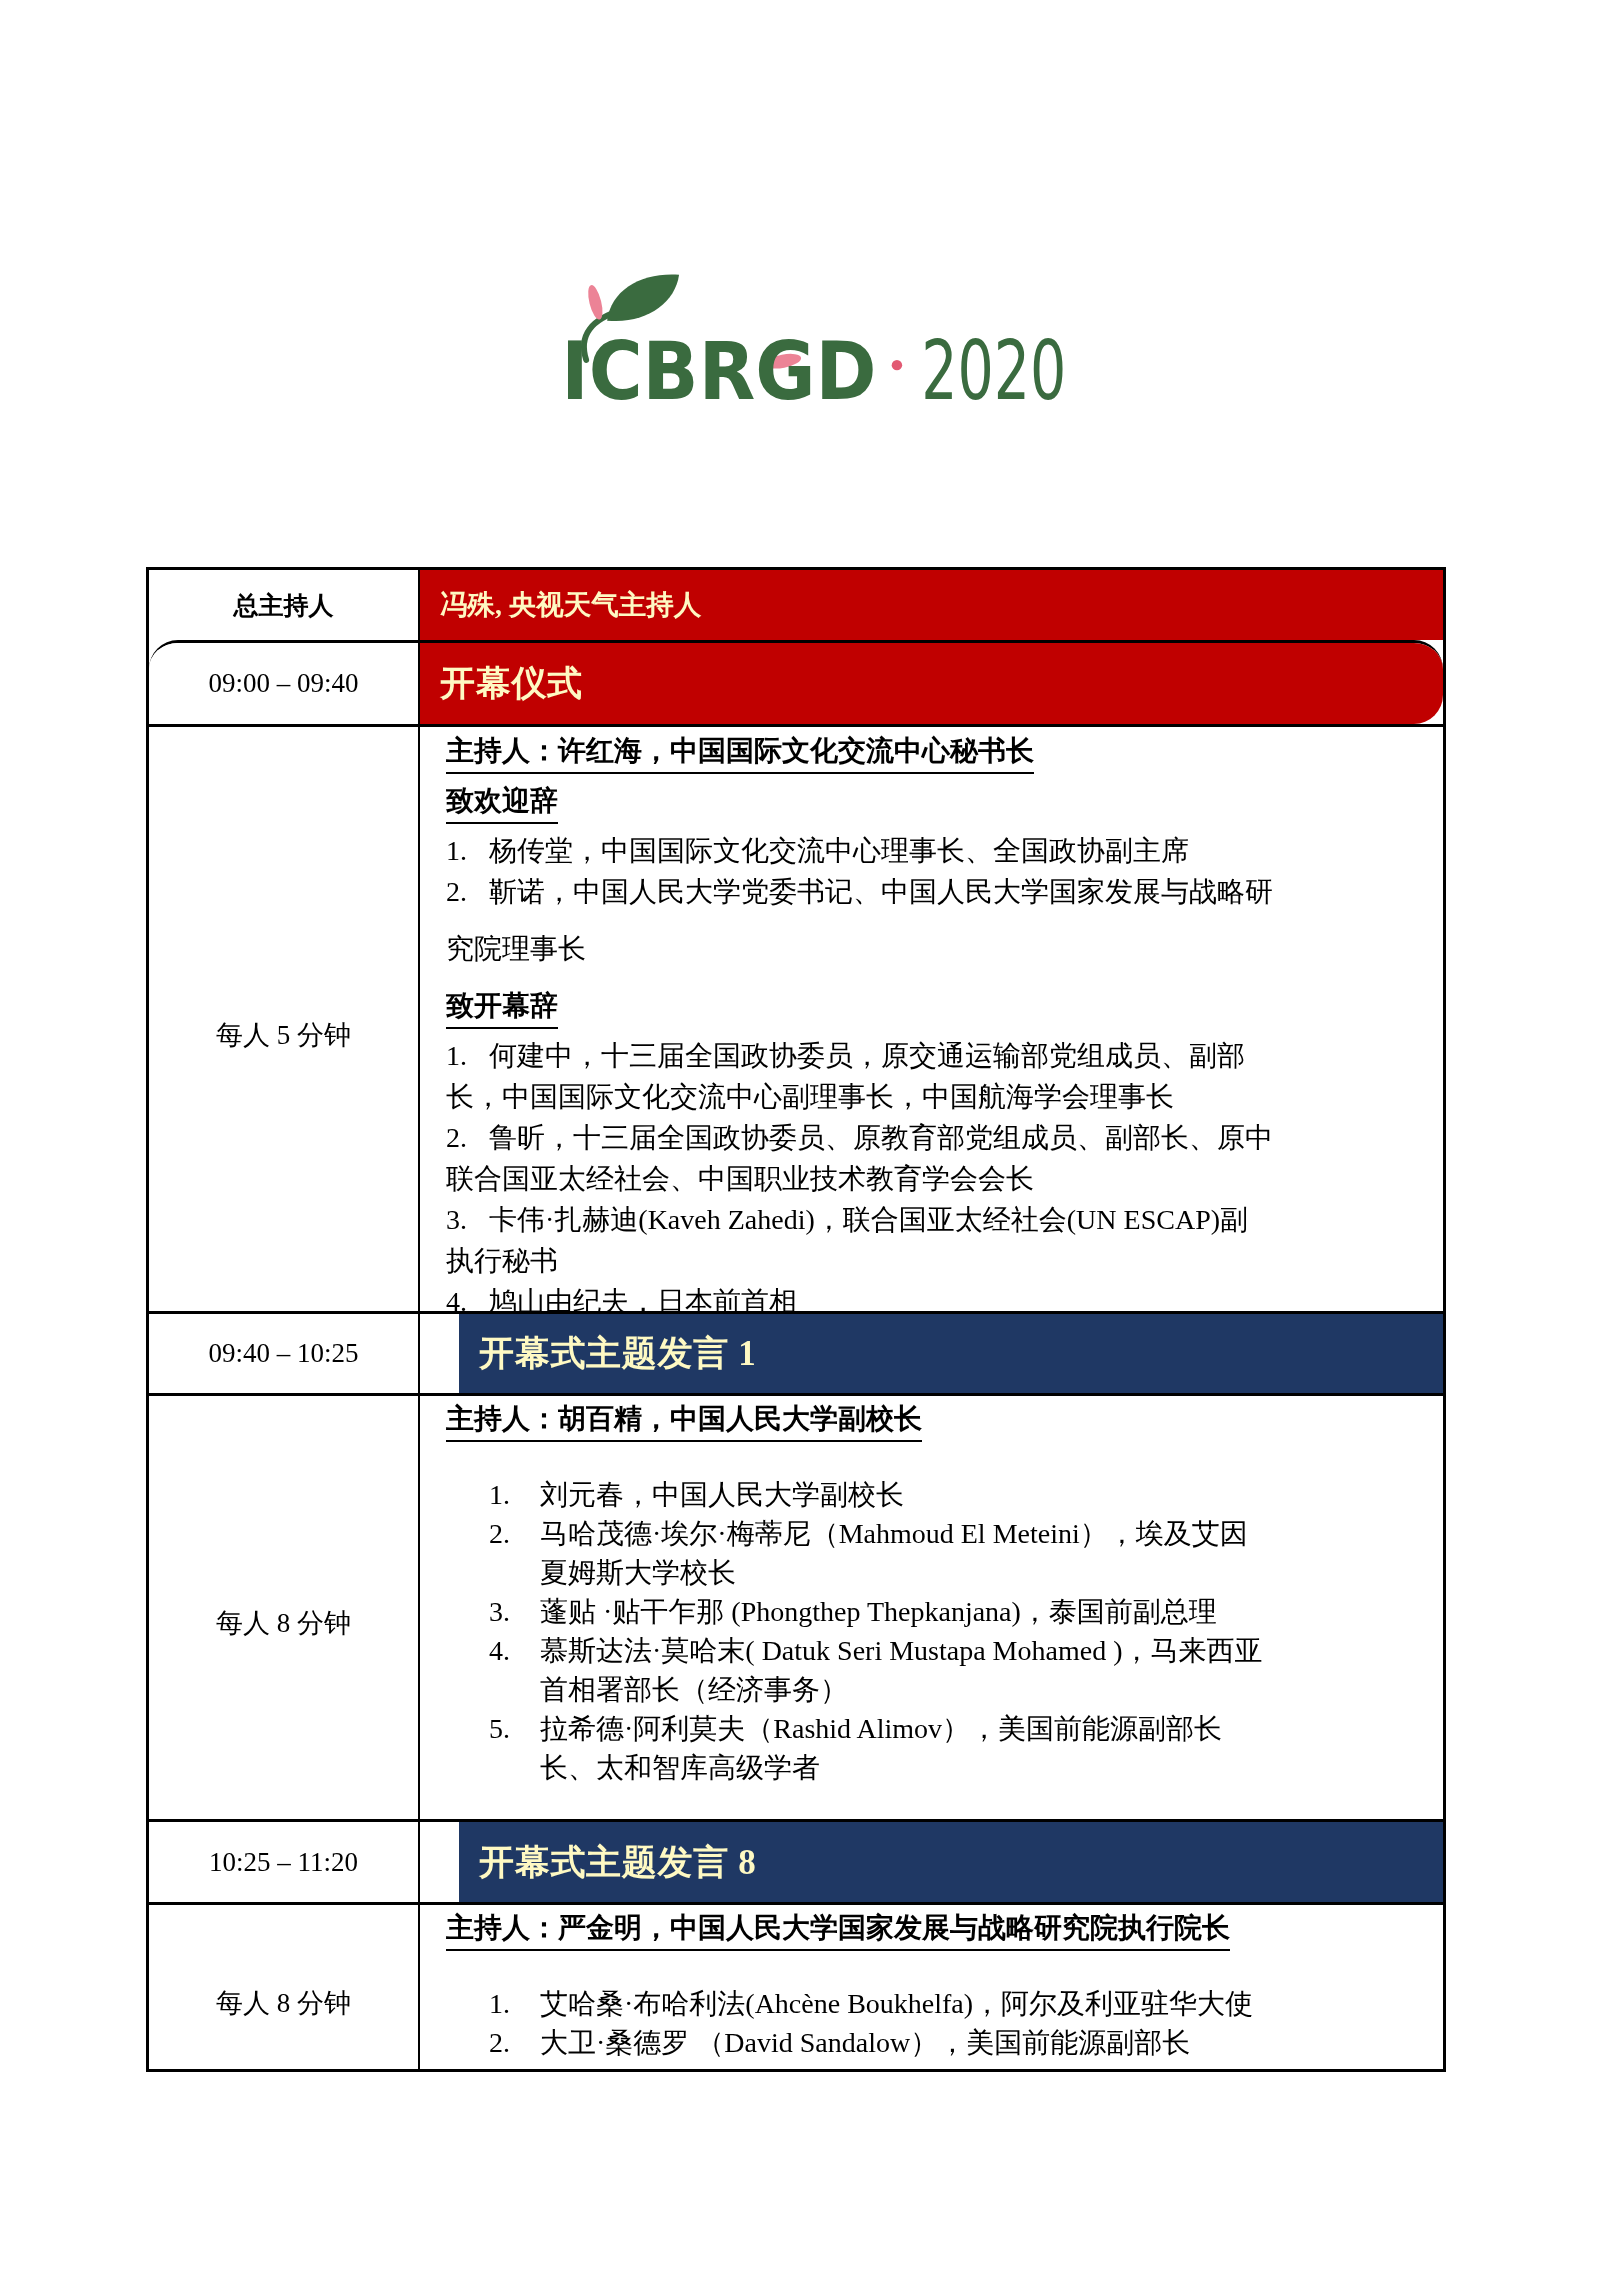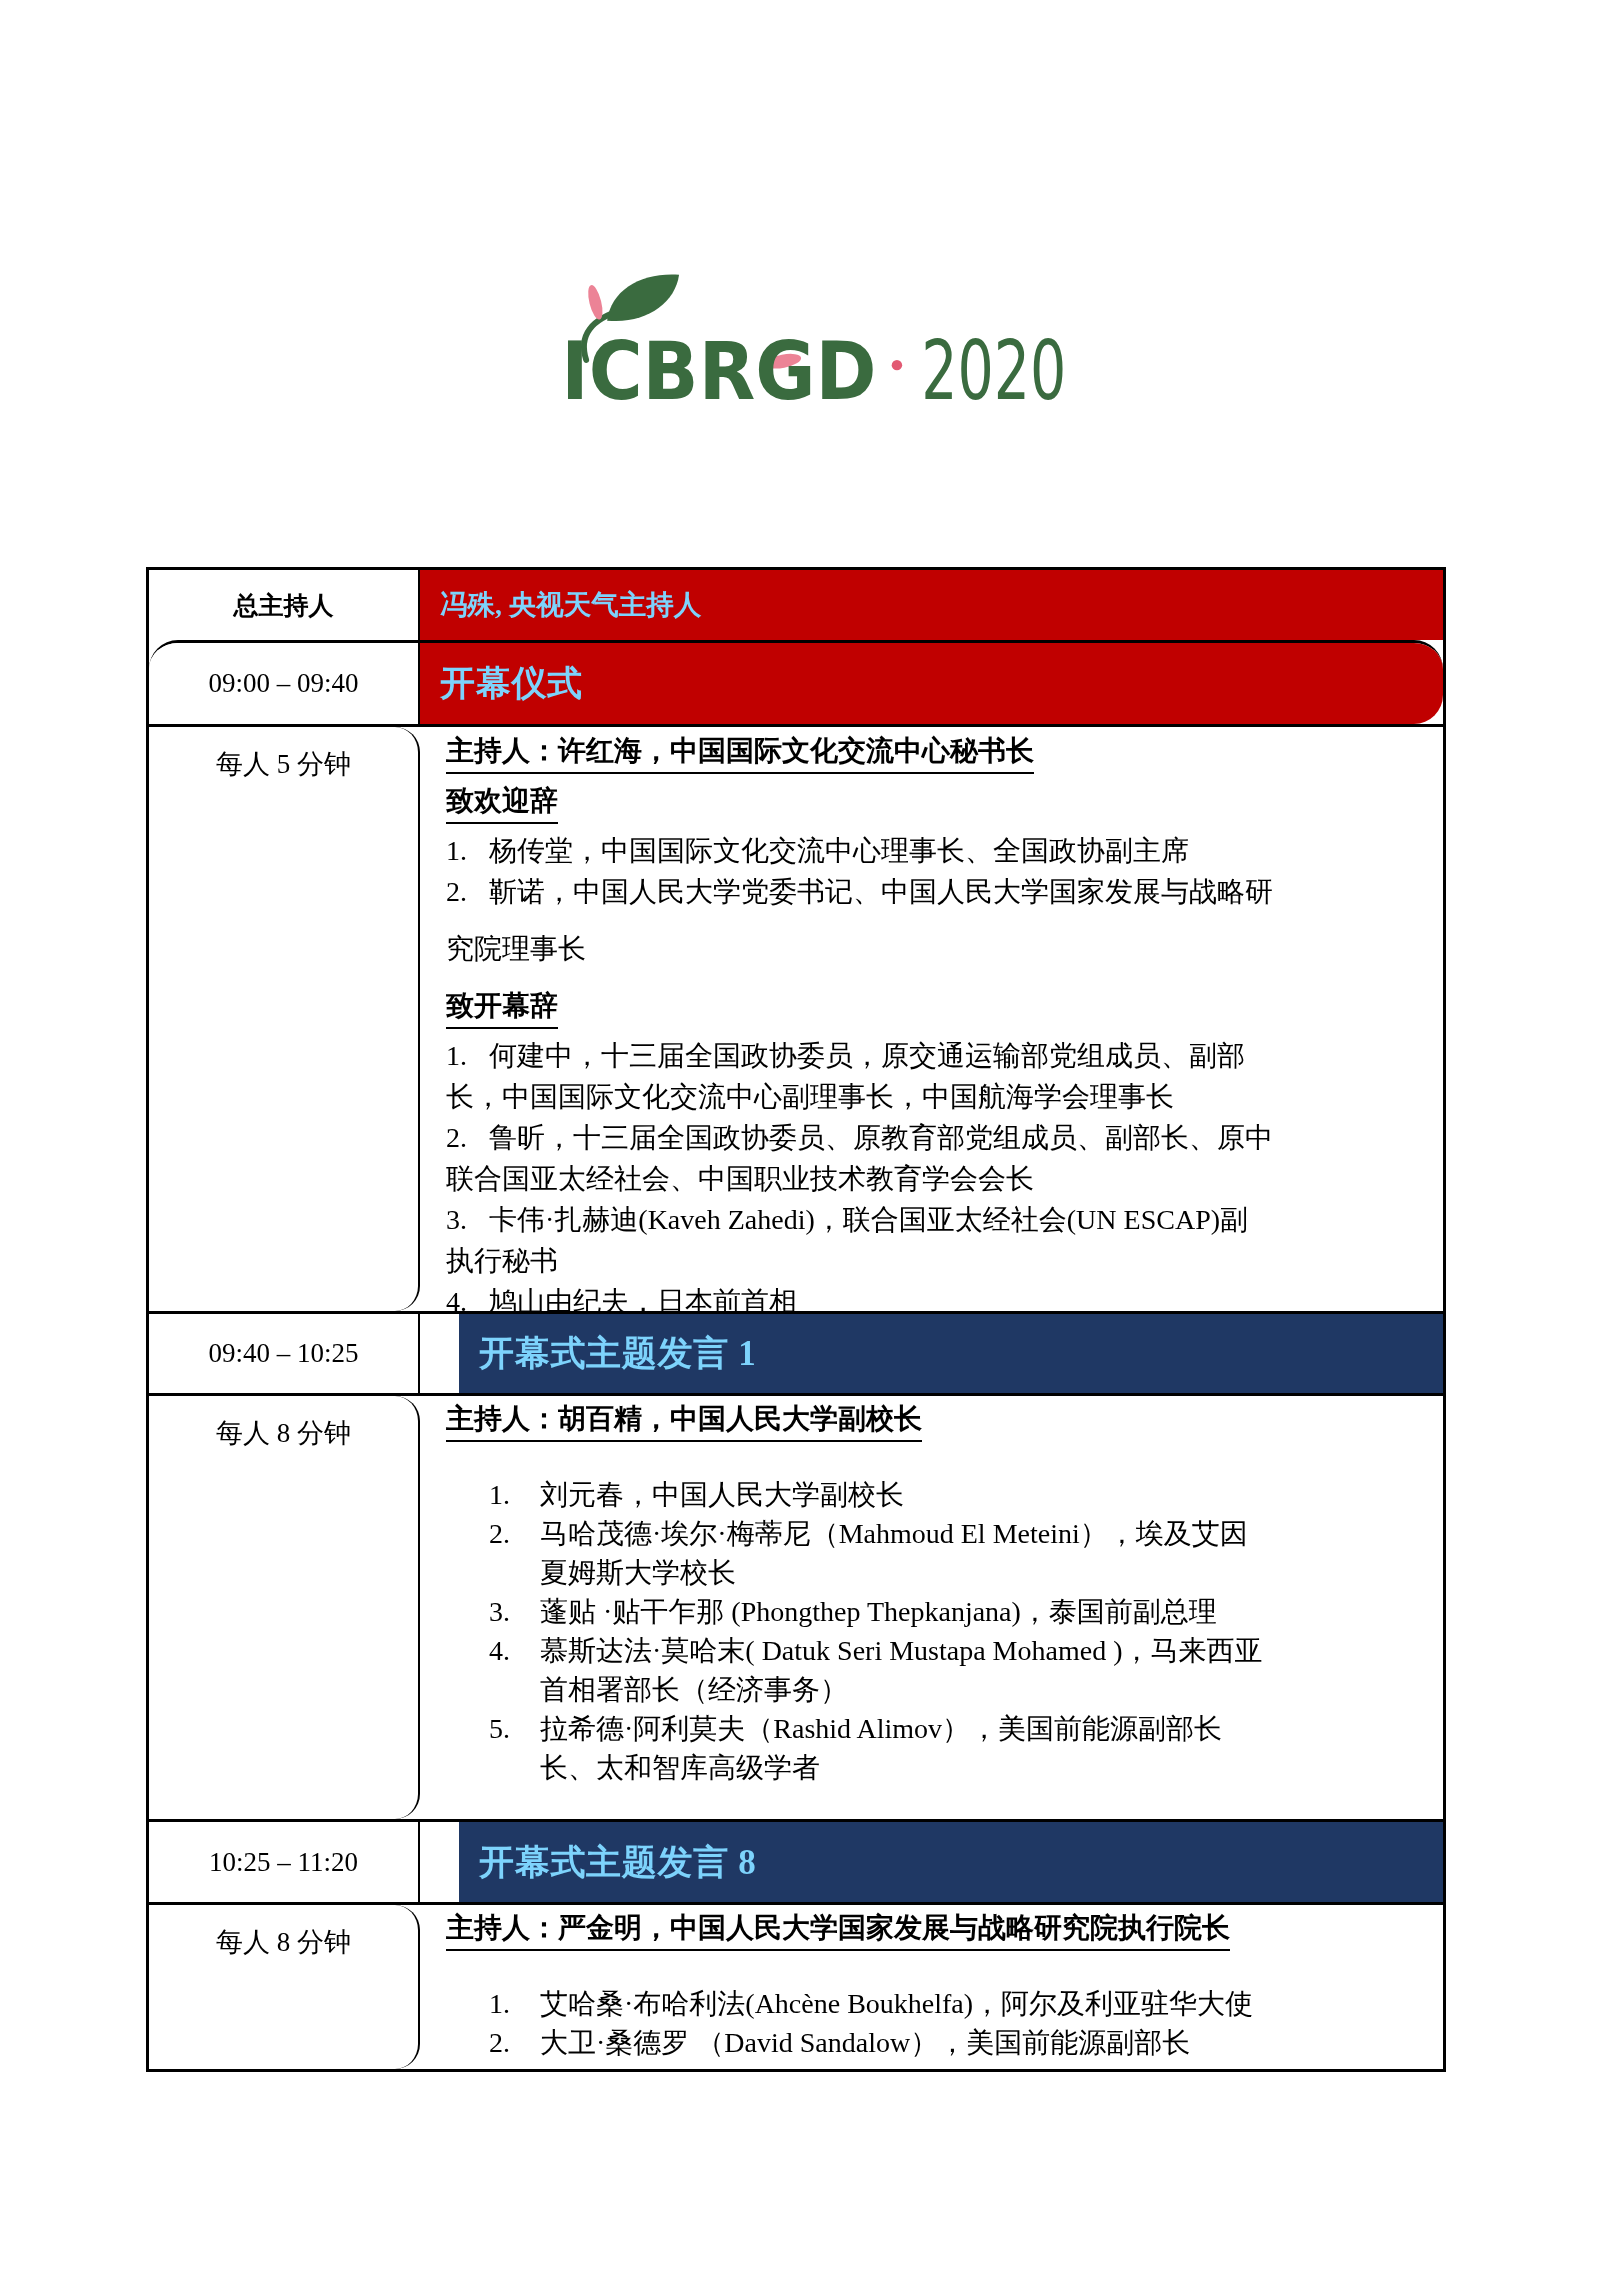--- a/index.html
+++ b/index.html
@@ -32,27 +32,27 @@
     font-size:27px;
     text-align:center;
   }
   .cell-main{
     flex:1 1 auto;box-sizing:border-box;
     padding-left:26px;padding-right:29.4px;
     overflow:hidden;
   }
   .banner .cell-main{
     display:flex;align-items:center;
-    color:#7dd3fc;font-weight:bold;padding-left:20px;
+    color:#fef9c3;font-weight:bold;padding-left:20px;
   }
   .banner-red .cell-main{background:#C00000;}
   .banner-navy .cell-main{background:#1F3864;margin-left:39px;}
   .banner-large .cell-main{font-size:35px;letter-spacing:0.7px;}
   .banner-small .cell-main{font-size:27.5px;}
-  .cell-time.vtop{align-items:flex-start;padding-top:19px;border-radius:25px;}
+  .cell-time.vtop{align-items:center;padding-top:31px;}
   .cell-time .tlabel{display:block;}
   .bold{font-weight:bold;}
 
   
   .content .cell-main{padding-top:3px;}
   .ln{white-space:pre-wrap;}
   .r3 .ln{line-height:41px;font-size:28px;}
   .r5 .ln,.r7 .ln{line-height:39px;font-size:28px;}
   .ln.h{margin-bottom:9.2px;}
   .ln.h .u{

